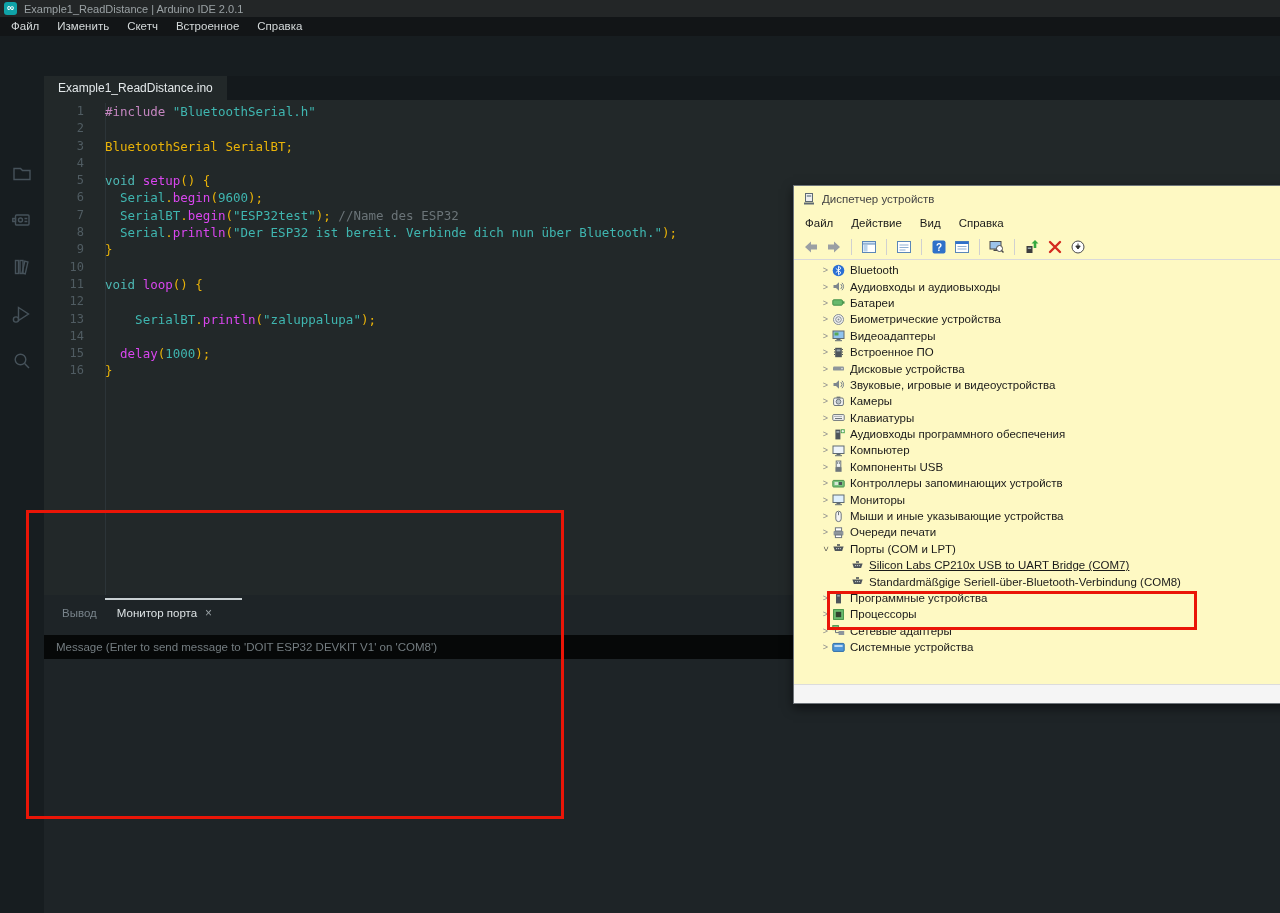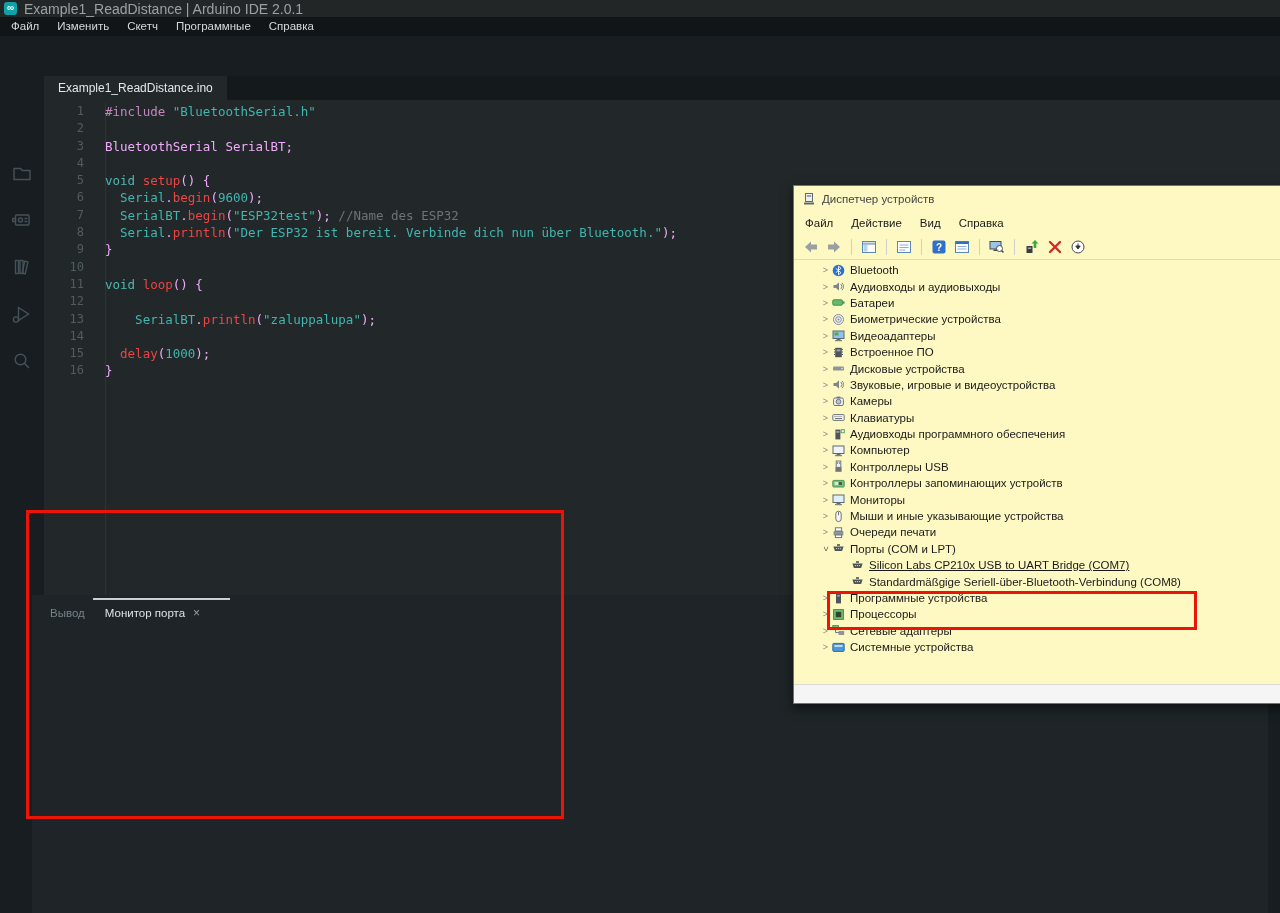--- a/index.html
+++ b/index.html
@@ -4,21 +4,21 @@
 <style>
   html,body{margin:0;padding:0;background:#171d20;}
   body{width:1280px;height:913px;position:relative;overflow:hidden;
        font-family:"Liberation Sans",sans-serif;-webkit-font-smoothing:antialiased;}
   .abs{position:absolute;}
 
   
   .titlebar{left:0;top:0;width:1280px;height:17px;background:#232627;display:flex;align-items:center;}
   .titlebar .appicon{width:13px;height:13px;margin:0 7px 0 4px;border-radius:3px;background:#0fa3a8;
        color:#fff;font-size:10px;line-height:12px;text-align:center;font-weight:bold;}
-  .titlebar .title{font-size:14px;color:#9aa1a4;}
+  .titlebar .title{font-size:11px;color:#9aa1a4;}
   .menubar{left:0;top:17px;width:1280px;height:19px;background:#121517;display:flex;align-items:center;padding-left:2px;box-sizing:border-box;}
   .menubar .mi{font-size:11.5px;color:#d4d9da;padding:0 9px;line-height:19px;cursor:default;}
   .toolbar{left:0;top:36px;width:1280px;height:40px;background:#171d20;}
   .cbtn{position:absolute;top:43px;width:27px;height:27px;border-radius:50%;display:flex;align-items:center;justify-content:center;}
   .cbtn.verify{left:10px;background:#0fa3a8;}
   .cbtn.upload{left:44px;background:#0fa3a8;}
   .cbtn.debug{left:77px;background:#0f4b52;}
   .board-sel{position:absolute;left:112px;top:43px;width:212px;height:26px;border:1px solid #5a666b;background:#11181b;
        display:flex;align-items:center;box-sizing:border-box;padding:0 8px;}
   .board-sel .lbl{color:#e6ebec;font-weight:bold;font-size:12px;margin-left:10px;letter-spacing:.2px;flex:1;}
@@ -30,23 +30,23 @@
   .sidebar{left:0;top:76px;width:44px;height:837px;background:#171d20;}
   .sidebar .sic{position:absolute;left:11px;width:22px;height:22px;}
   
   .editor{left:44px;top:100px;width:1236px;height:495px;background:#222829;overflow:hidden;}
   .gutter{position:absolute;left:0;top:3px;width:40px;text-align:right;}
   .gutter div{font-family:"DejaVu Sans Mono",monospace;font-size:12px;line-height:17.3px;color:#505c62;}
   .codecol{position:absolute;left:61px;top:3px;white-space:pre;}
   .codecol div{font-family:"DejaVu Sans Mono",monospace;font-size:12.5px;line-height:17.3px;}
   .indent-guide{position:absolute;left:61px;top:3px;width:1px;height:492px;background:#2c3438;}
   .seg-pre{color:#c586c0}.seg-str{color:#3fb6b0}.seg-kw{color:#4db8b4}.seg-typ{color:#3fb6b0}
-  .seg-fn{color:#ef4444}.seg-num{color:#3fb6b0}.seg-cmt{color:#6b7478}.seg-pln{color:#f0abfc}
+  .seg-fn{color:#d946ef}.seg-num{color:#3fb6b0}.seg-cmt{color:#6b7478}.seg-pln{color:#eab308}
   
-  .panel{left:32px;top:595px;width:1236px;height:318px;background:#1e2427;}
+  .panel{left:44px;top:595px;width:1236px;height:318px;background:#1e2427;}
   .ptabs{position:absolute;left:0;top:0;height:37px;display:flex;align-items:center;padding-left:8px;}
   .ptab{font-size:11.5px;color:#78838a;padding:0 10px;height:37px;line-height:37px;position:relative;}
   .ptab.active{color:#dde3e5;}
   .ptab.active::before{content:"";position:absolute;left:-2px;right:-20px;top:3px;height:2px;background:#c9d0d3;}
   .ptab .closex{color:#9aa1a5;margin-left:8px;font-size:12px;}
   .pinput{position:absolute;left:0;top:40px;width:1236px;height:24px;background:#060808;border:0;outline:none;
        color:#747d81;font-size:11.5px;padding:0 12px;box-sizing:border-box;font-family:"Liberation Sans",sans-serif;}
   .pinput::placeholder{color:#747d81;opacity:1;}
   
   .dm{left:793px;top:185px;width:518px;height:519px;background:#fef9c3;border:1px solid #6e7479;box-sizing:border-box;
@@ -76,21 +76,21 @@
 
 <div class="abs titlebar">
   <div class="appicon">∞</div>
   <div class="title">Example1_ReadDistance | Arduino IDE 2.0.1</div>
 </div>
 
 <div class="abs menubar" id="ide-menubar">
     <div class="mi">Файл</div>
     <div class="mi">Изменить</div>
     <div class="mi">Скетч</div>
-    <div class="mi">Программные</div>
+    <div class="mi">Встроенное</div>
     <div class="mi">Справка</div>
   </div>
 
 <div class="abs toolbar">
   <div class="cbtn verify">
     <svg width="15" height="15" viewBox="0 0 15 15">
         <path d="M3.5 8l3 3 5-6.5" stroke="#fff" stroke-width="1.7" fill="none" stroke-linecap="round" stroke-linejoin="round"></path>
       </svg>
   </div>
   <div class="cbtn upload">
@@ -165,20 +165,21 @@
       <div>16</div>
     </div>
   <div class="codecol" id="codecol"><div><span class="seg-pre">#include</span><span class="seg-pln"> </span><span class="seg-str">"BluetoothSerial.h"</span></div><div>&nbsp;</div><div><span class="seg-pln">BluetoothSerial SerialBT;</span></div><div>&nbsp;</div><div><span class="seg-kw">void</span><span class="seg-pln"> </span><span class="seg-fn">setup</span><span class="seg-pln">() {</span></div><div><span class="seg-pln">  </span><span class="seg-typ">Serial</span><span class="seg-pln">.</span><span class="seg-fn">begin</span><span class="seg-pln">(</span><span class="seg-num">9600</span><span class="seg-pln">);</span></div><div><span class="seg-pln">  </span><span class="seg-typ">SerialBT</span><span class="seg-pln">.</span><span class="seg-fn">begin</span><span class="seg-pln">(</span><span class="seg-str">"ESP32test"</span><span class="seg-pln">); </span><span class="seg-cmt">//Name des ESP32</span></div><div><span class="seg-pln">  </span><span class="seg-typ">Serial</span><span class="seg-pln">.</span><span class="seg-fn">println</span><span class="seg-pln">(</span><span class="seg-str">"Der ESP32 ist bereit. Verbinde dich nun über Bluetooth."</span><span class="seg-pln">);</span></div><div><span class="seg-pln">}</span></div><div>&nbsp;</div><div><span class="seg-kw">void</span><span class="seg-pln"> </span><span class="seg-fn">loop</span><span class="seg-pln">() {</span></div><div>&nbsp;</div><div><span class="seg-pln">    </span><span class="seg-typ">SerialBT</span><span class="seg-pln">.</span><span class="seg-fn">println</span><span class="seg-pln">(</span><span class="seg-str">"zaluppalupa"</span><span class="seg-pln">);</span></div><div>&nbsp;</div><div><span class="seg-pln">  </span><span class="seg-fn">delay</span><span class="seg-pln">(</span><span class="seg-num">1000</span><span class="seg-pln">);</span></div><div><span class="seg-pln">}</span></div></div>
 </div>
 
 <div class="abs panel">
   <div class="ptabs" id="ptabs">
       <div class="ptab"><span>Вывод</span></div>
       <div class="ptab active"><span>Монитор порта</span><span class="closex">×</span></div>
     </div>
+  <input class="pinput" readonly="" placeholder="Message (Enter to send message to 'DOIT ESP32 DEVKIT V1' on 'COM8')" style="">
 </div>
 
 <div class="abs dm">
   <div class="dm-title">
     <span class="ticon">
       <svg width="14" height="14" viewBox="0 0 14 14">
           <rect x="3.5" y="1.5" width="7" height="8" fill="#efefef" stroke="#5f6a72"></rect>
           <rect x="4.8" y="3" width="4.4" height="2" fill="#9aa6ad"></rect>
           <rect x="2" y="10.5" width="10" height="2" fill="#5f6a72"></rect>
         </svg>
@@ -391,21 +392,21 @@
       </div>
       <div class="trow" style="padding-left: 25px;">
         <span class="chev">&gt;</span>
         <span class="ticon">
           <svg width="13" height="13" viewBox="0 0 13 13">
             <rect x="4.2" y="1" width="4.6" height="6.4" fill="#eef2f4" stroke="#6e767c"></rect>
             <path d="M5.6 2.2v1.6M7.4 2.2v1.6" stroke="#6e767c"></path>
             <rect x="3.4" y="7.4" width="6.2" height="4.4" fill="#6e767c"></rect>
           </svg>
         </span>
-        <span class="tlabel">Контроллеры USB</span>
+        <span class="tlabel">Компоненты USB</span>
       </div>
       <div class="trow" style="padding-left: 25px;">
         <span class="chev">&gt;</span>
         <span class="ticon">
           <svg width="13" height="13" viewBox="0 0 13 13">
             <rect x="0.8" y="3.4" width="11.4" height="6.6" rx="0.8" fill="#79c27e" stroke="#4b944f"></rect>
             <rect x="2.6" y="5" width="3.4" height="3" fill="#d7e6d8"></rect>
             <rect x="7" y="5" width="3" height="3" fill="#4e555b"></rect>
           </svg>
         </span>

